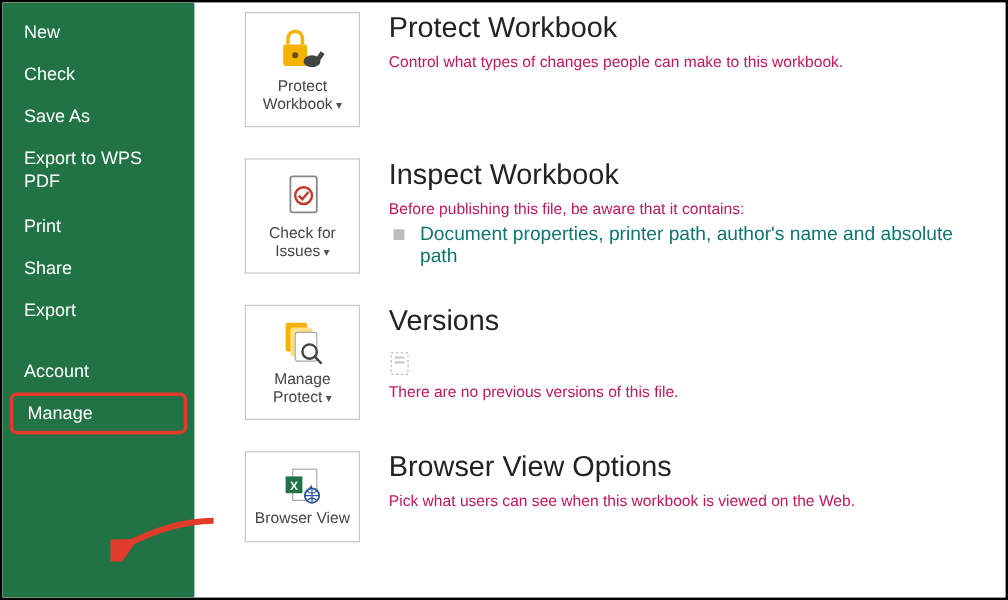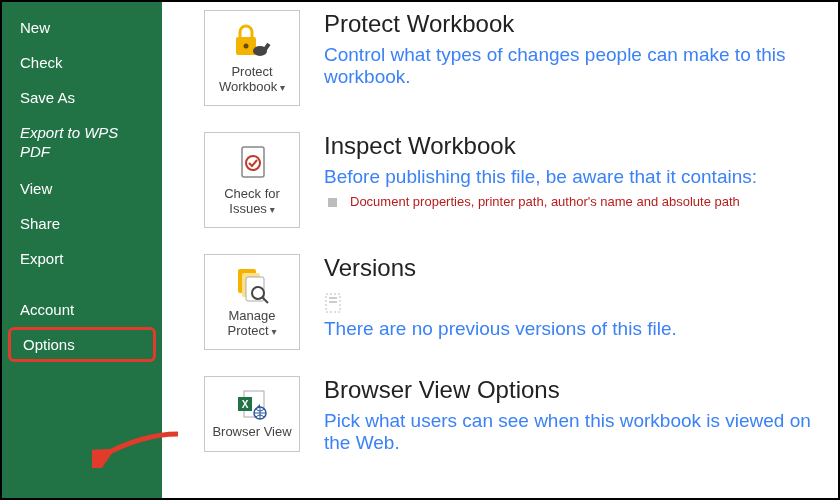--- a/index.html
+++ b/index.html
@@ -1,54 +1,54 @@
 <!DOCTYPE html>
 <html><head>
 <meta charset="utf-8">
 <style>
   * { box-sizing: border-box; margin: 0; padding: 0; }
   body { font-family: "Segoe UI", Arial, sans-serif; background: #fff; width: 840px; height: 500px; overflow: hidden; border: 2px solid #000; }
   .app { display: flex; height: 100%; }
   .sidebar { width: 160px; background: #217346; color: #fff; padding: 8px 0; display: flex; flex-direction: column; }
   .sidebar-item { font-size: 15px; padding: 9px 12px 9px 18px; cursor: pointer; }
-  .sidebar-item.multiline { line-height: 1.25; font-style: italic; }
+  .sidebar-item.multiline { line-height: 1.25; }
   .spacer { height: 16px; }
   .options-item { border: 3px solid #e13b2b; border-radius: 6px; margin: 0 6px; padding: 6px 12px; }
   .arrow-wrap { position: absolute; left: 92px; top: 428px; pointer-events: none; }
   .main { flex: 1; padding: 8px 18px 0 42px; overflow: hidden; }
   .section { display: flex; margin-bottom: 26px; }
   .tile { width: 96px; height: 96px; border: 1px solid #c8c8c8; background: #fff; display: flex; flex-direction: column; align-items: center; justify-content: center; text-align: center; font-size: 13px; color: #444; padding: 4px; }
   .tile-label { margin-top: 4px; line-height: 1.15; }
   .tile .drop-arrow::after { content: " \25BE"; font-size: 10px; color: #555; }
   .content { margin-left: 24px; flex: 1; }
   .h { font-size: 24px; font-weight: 300; color: #222; margin-bottom: 6px; }
-  .desc { font-size: 19px; color: #3b82f6; }
+  .desc { font-size: 13px; color: #be185d; }
   .bullets { list-style: none; margin-top: 6px; }
-  .bullets li { font-size: 13px; color: #b91c1c; padding-left: 26px; position: relative; margin-top: 2px; }
+  .bullets li { font-size: 16px; color: #0f766e; padding-left: 26px; position: relative; margin-top: 2px; }
   .bullets li .sq { position: absolute; left: 4px; top: 4px; width: 9px; height: 9px; background: #bdbdbd; }
   .versions-row { display: flex; align-items: flex-start; flex-direction: column; }
   .ver-icon { margin-right: 10px; margin-top: 4px; }
   
   .icon-box { width: 44px; height: 40px; position: relative; }
 </style>
 </head>
 <body>
 
 <div class="app">
   <div class="sidebar">
     <div class="sidebar-item">New</div>
     <div class="sidebar-item">Check</div>
     <div class="sidebar-item">Save As</div>
     <div class="sidebar-item multiline">Export to WPS PDF</div>
-    <div class="sidebar-item">View</div>
+    <div class="sidebar-item">Print</div>
     <div class="sidebar-item">Share</div>
     <div class="sidebar-item">Export</div>
     <div class="spacer"></div>
     <div class="sidebar-item">Account</div>
-    <div class="sidebar-item options-item">Options</div>
+    <div class="sidebar-item options-item">Manage</div>
   </div>
 
   <div class="main">
 
     <div class="section">
       <div class="tile">
         <div class="icon-box">
           <svg width="44" height="40" viewBox="0 0 44 40">
             <rect x="6" y="16" width="20" height="18" rx="2" fill="#f5b301"></rect>
             <path d="M10 16 v-5 a6 6 0 0 1 12 0 v5" fill="none" stroke="#f5b301" stroke-width="3"></path>

